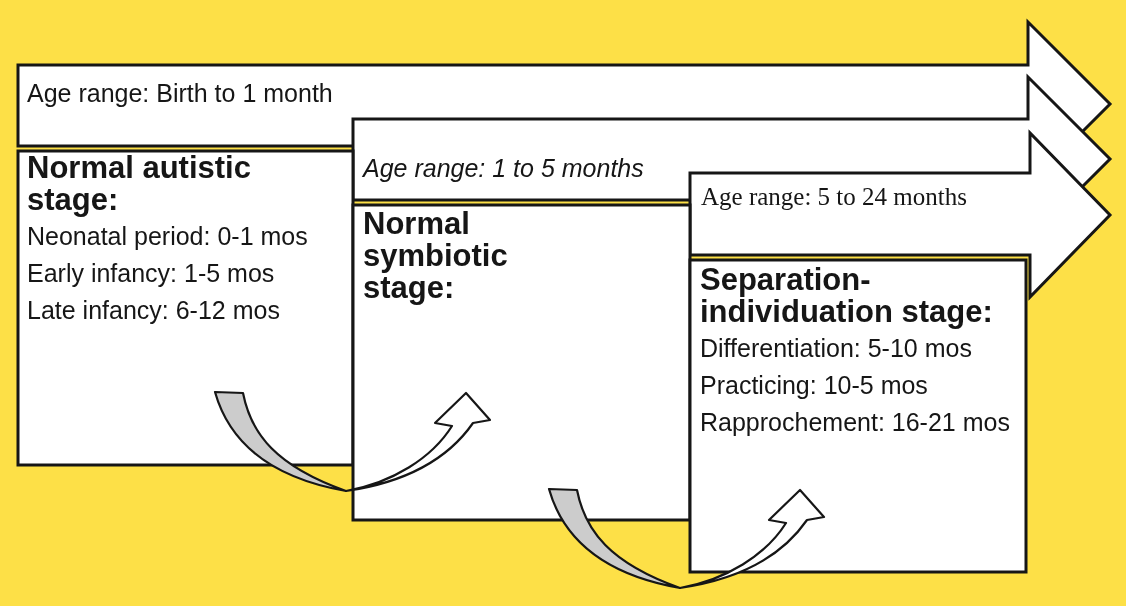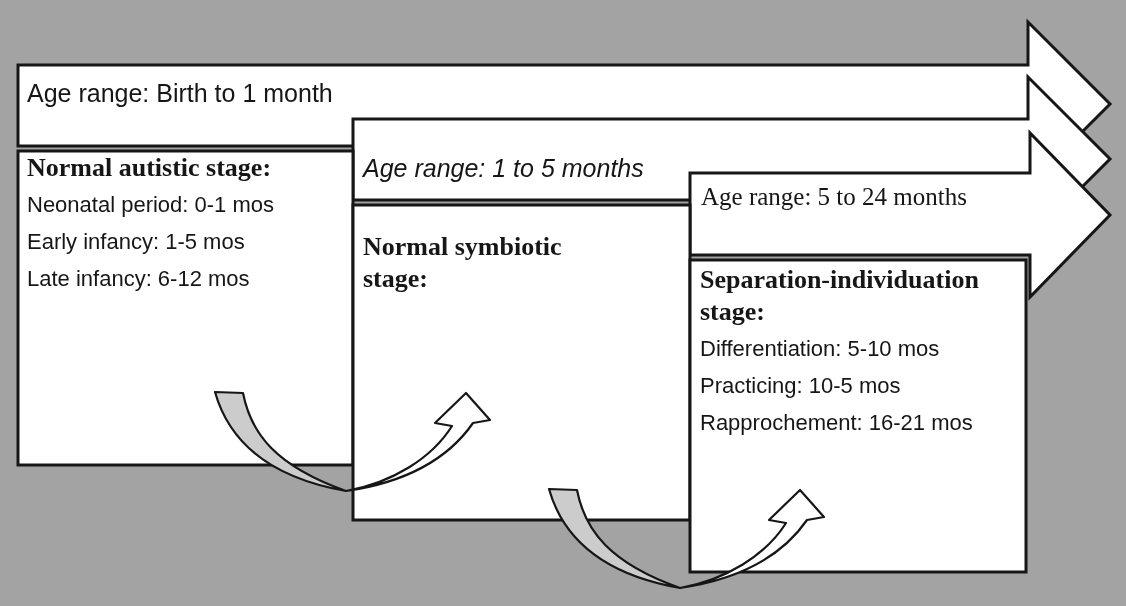--- a/index.html
+++ b/index.html
@@ -4,21 +4,21 @@
 <style>
   html, body {
     margin: 0;
     padding: 0;
     background: #ffffff;
   }
   .canvas {
     position: relative;
     width: 1126px;
     height: 606px;
-    background: #a3a3a3;
+    background: #fde047;
     font-family: "Liberation Sans", sans-serif;
     color: #161616;
     overflow: hidden;
   }
   .shape-layer {
     position: absolute;
     left: 0;
     top: 0;
     width: 1126px;
     height: 606px;
@@ -27,34 +27,33 @@
     position: absolute;
     font-size: 25px;
     line-height: 26px;
     white-space: nowrap;
   }
   .stage-text {
     position: absolute;
   }
   .stage-title {
     font-weight: bold;
-    font-size: 26px;
+    font-size: 31px;
     line-height: 32px;
-    font-family: Liberation Serif, serif;
   }
   .stage-lines {
     margin-top: 2px;
   }
   .stage-line {
-    font-size: 22px;
+    font-size: 25px;
     line-height: 37px;
     white-space: nowrap;
   }
   #stage-text-1 { left: 27px;  top: 152px; width: 322px; }
-  #stage-text-2 { left: 363px; top: 208px; width: 312px; margin-top: 23px; }
+  #stage-text-2 { left: 363px; top: 208px; width: 312px; }
   #stage-text-3 { left: 700px; top: 264px; width: 323px; }
   #stage-text-2 .stage-title { max-width: 242px; }
   #band-label-1 { left: 27px;  top: 80px;  }
   #band-label-2 { left: 363px; top: 155px; font-style: italic; }
   #band-label-3 { left: 701px; top: 184px; font-family: Liberation Serif, serif; }
 </style>
 </head>
 <body>
 
 <div class="canvas">

